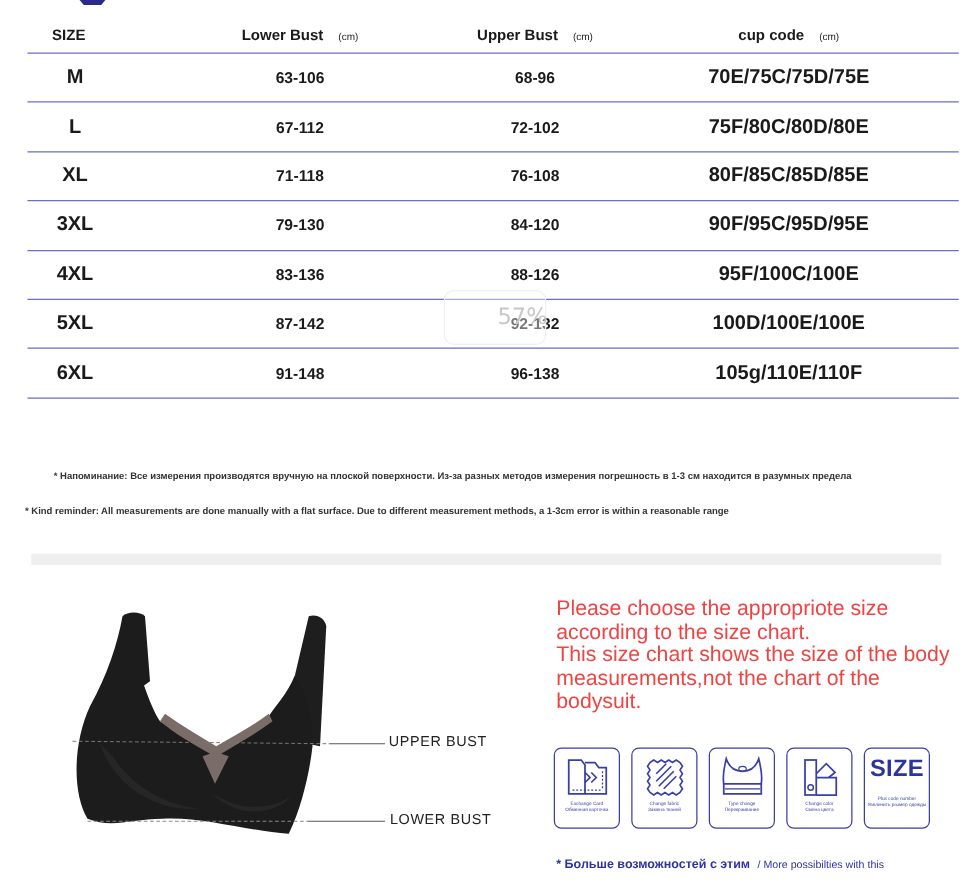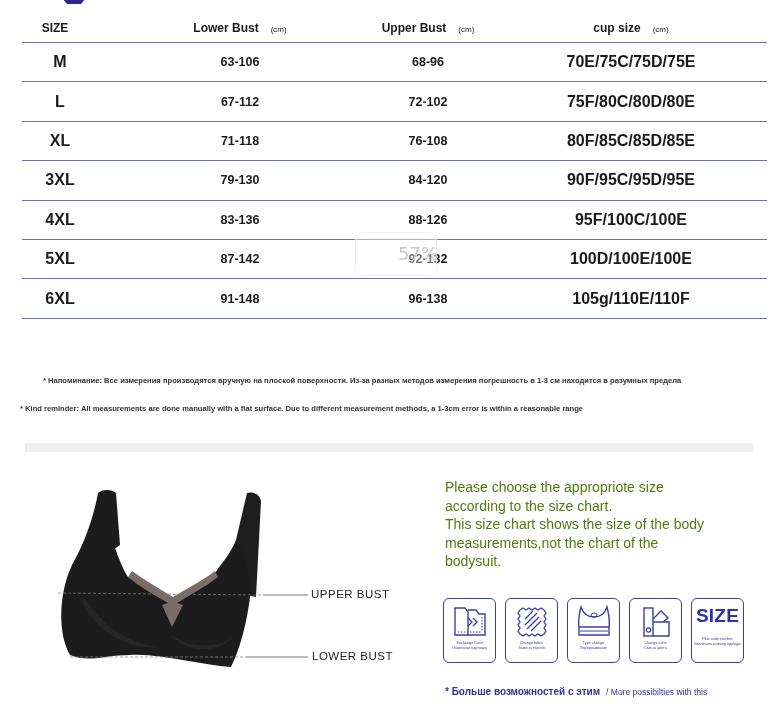--- a/index.html
+++ b/index.html
@@ -30,21 +30,21 @@
     .note-ru { top: 376px; margin-left: 23px; }
     .note-en { top: 404px; }
 
     .gray-bar { position: absolute; left: 25px; top: 443px; width: 728px; height: 9px; background: #efefef; }
 
     .bra-wrap { position: absolute; left: 50px; top: 485px; width: 380px; height: 200px; }
     .measure-label { position: absolute; font-size: 11.5px; color: #222; letter-spacing: 0.5px; white-space: nowrap; }
     .label-upper { left: 311px; top: 588px; }
     .label-lower { left: 312px; top: 650px; }
 
-    .desc { position: absolute; left: 445px; top: 478px; width: 320px; font-size: 14px; line-height: 18.6px; color: #4d7c0f; }
+    .desc { position: absolute; left: 445px; top: 478px; width: 320px; font-size: 17px; line-height: 18.6px; color: #ef4444; }
     .desc p { margin: 0; }
 
     .icons { position: absolute; left: 443px; top: 598px; display: flex; gap: 9px; }
     .icon-card { width: 53px; height: 65px; border: 1.5px solid #3a3fa6; border-radius: 6px; position: relative; background: #fff; }
     .icon-card svg { position: absolute; left: 50%; top: 6px; transform: translateX(-50%); }
     .icon-caption { position: absolute; left: 0; right: 0; top: 42px; font-size: 3.8px; line-height: 5px; color: #3a3fa6; text-align: center; }
     .size-word { position: absolute; left: 0; right: 0; top: 6px; text-align: center; font-size: 19px; font-weight: bold; color: #2d33a0; letter-spacing: 0.2px; }
 
     .more { position: absolute; left: 445px; top: 681px; white-space: nowrap; color: #2d33a0; }
     .more .ru { font-size: 10px; font-weight: bold; }
@@ -53,21 +53,21 @@
 </head>
 <body>
 
 <div class="top-marker"></div>
 
 <div class="size-table">
   <div class="hdr-row">
     <div class="cell c0"><span>SIZE</span></div>
     <div class="cell c1"><span>Lower Bust</span><span class="unit">(cm)</span></div>
     <div class="cell c2"><span>Upper Bust</span><span class="unit">(cm)</span></div>
-    <div class="cell c3"><span>cup size</span><span class="unit">(cm)</span></div>
+    <div class="cell c3"><span>cup code</span><span class="unit">(cm)</span></div>
   </div>
 
   <div class="row">
     <div class="cell c0">M</div>
     <div class="cell c1">63-106</div>
     <div class="cell c2">68-96</div>
     <div class="cell c3">70E/75C/75D/75E</div>
   </div>
   <div class="row">
     <div class="cell c0">L</div>

